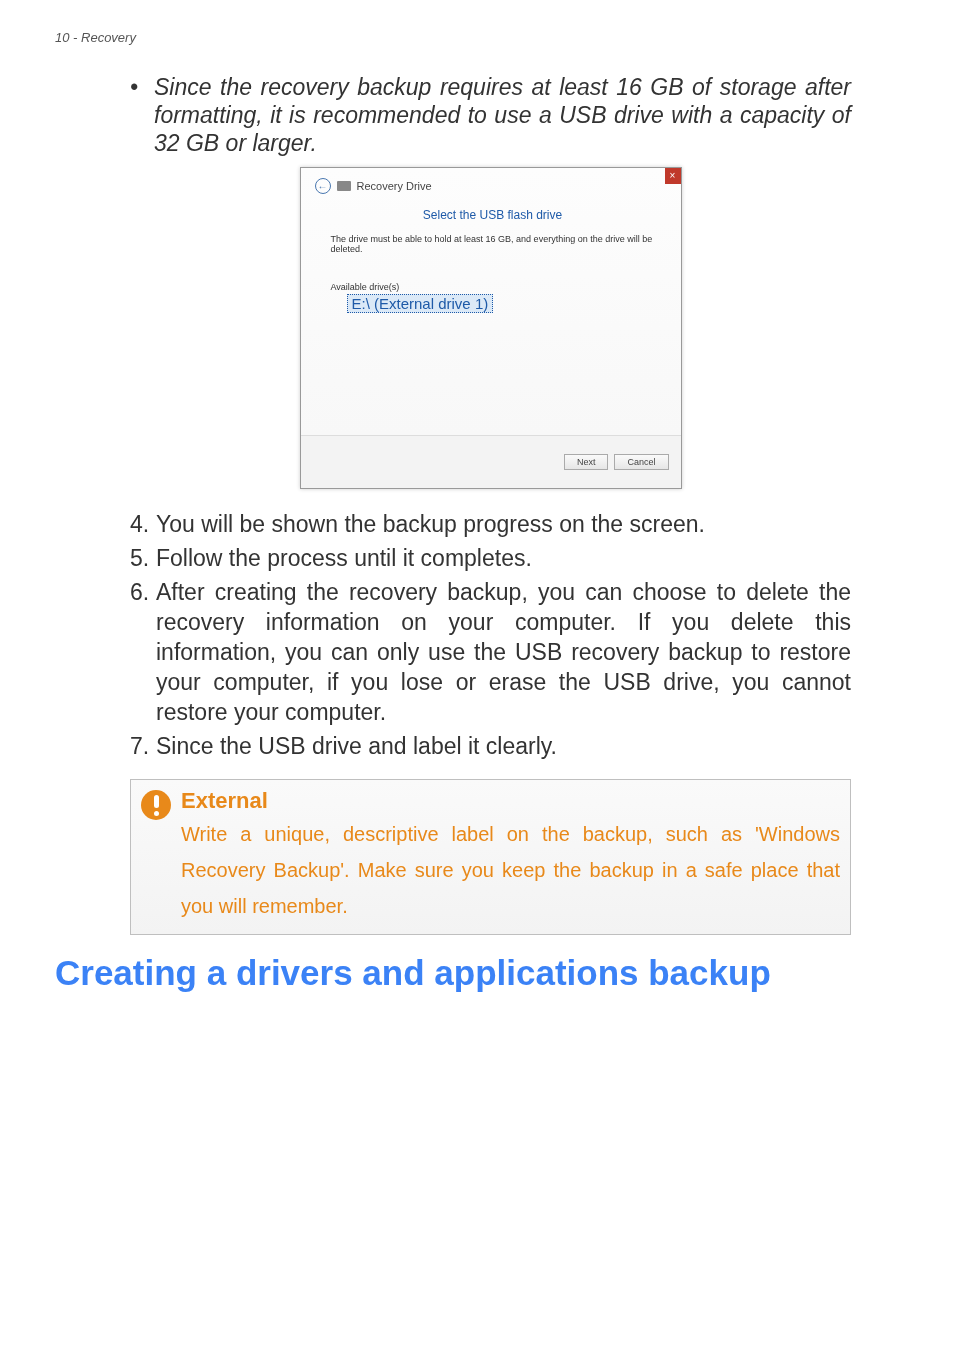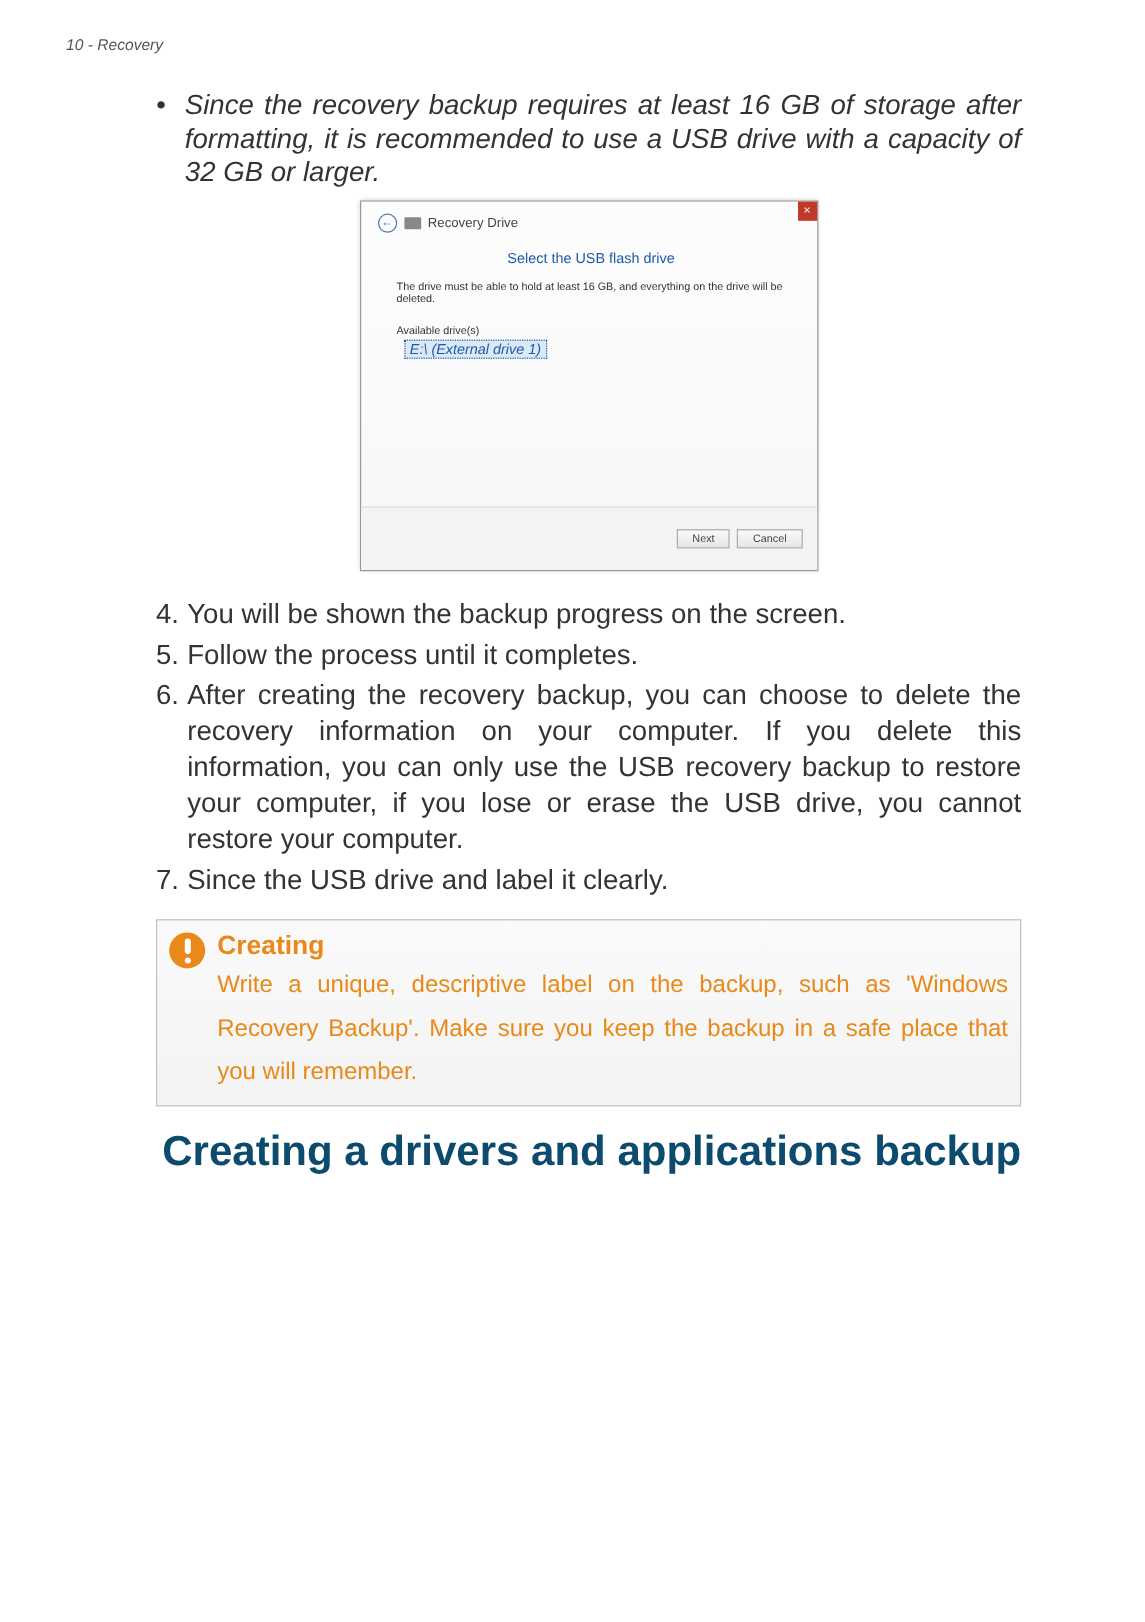--- a/index.html
+++ b/index.html
@@ -104,36 +104,35 @@
   }
   .shot-heading {
     color: #1e5aa8;
     font-size: 12px;
     margin-bottom: 12px;
     text-align: center;
   }
   .shot-note {
     font-size: 9px;
     color: #333;
-    margin-bottom: 16px;
+    margin-bottom: 28px;
   }
   .avail-label {
     font-size: 9px;
     color: #333;
     margin-bottom: 2px;
   }
   .drive-sel {
-    font-size: 12px;
+    font-size: 15px;
     color: #1e5aa8;
     border: 1px dotted #1e5aa8;
     background: #dbe9f7;
     display: inline-block;
     padding: 0 4px;
-    margin-left: 6px;
-    font-style: italic;
+    margin-left: 16px;
   }
   .shot-spacer {
     height: 110px;
   }
   .shot-foot {
     border-top: 1px solid #ddd;
     padding: 18px 12px;
     display: flex;
     justify-content: flex-end;
     gap: 6px;
@@ -214,25 +213,24 @@
   }
   .call-text {
     color: #e8891a;
     font-weight: normal;
     font-size: 20px;
     line-height: 36px;
     text-align: justify;
   }
 
   .section-head {
-    color: #0c4a6e;
+    color: #3b82f6;
     font-size: 35px;
     font-weight: bold;
     margin: 18px 0 10px -75px; 
-    text-align: right;
   }
   .para {
     font-size: 23px;
     line-height: 30px;
     text-align: justify;
   }
 </style>
 </head>
 <body>
 
@@ -289,21 +287,21 @@
     <div class="callout">
       <div class="call-icon-wrap">
         <div class="call-icon">
           <div>
             <span class="exclaim"></span>
             <span class="dot"></span>
           </div>
         </div>
       </div>
       <div class="call-body">
-        <div class="call-head">Creating</div>
+        <div class="call-head">External</div>
         <div class="call-text">Write a unique, descriptive label on the backup, such as 'Windows Recovery Backup'. Make sure you keep the backup in a safe place that you will remember.</div>
       </div>
     </div>
 
     <div class="section-head">Creating a drivers and applications backup</div>
 
   </div>
 </div>
 
 </body></html>

